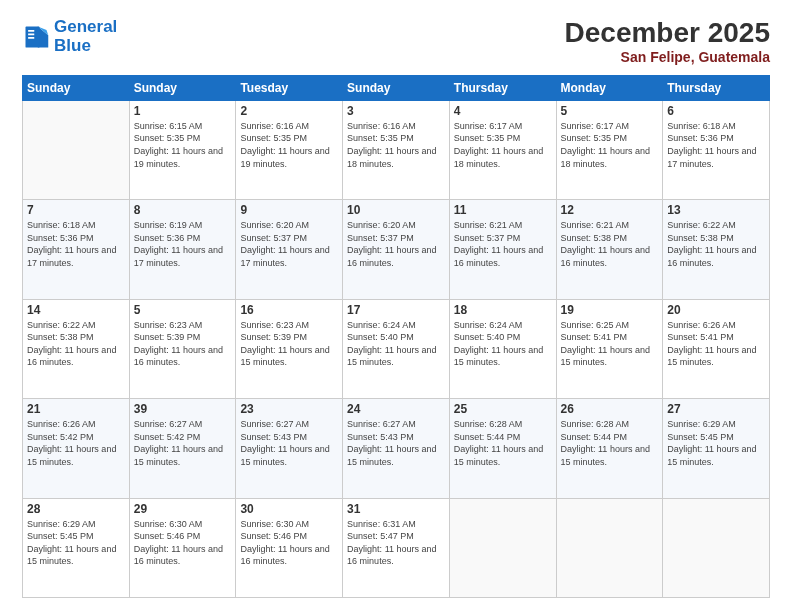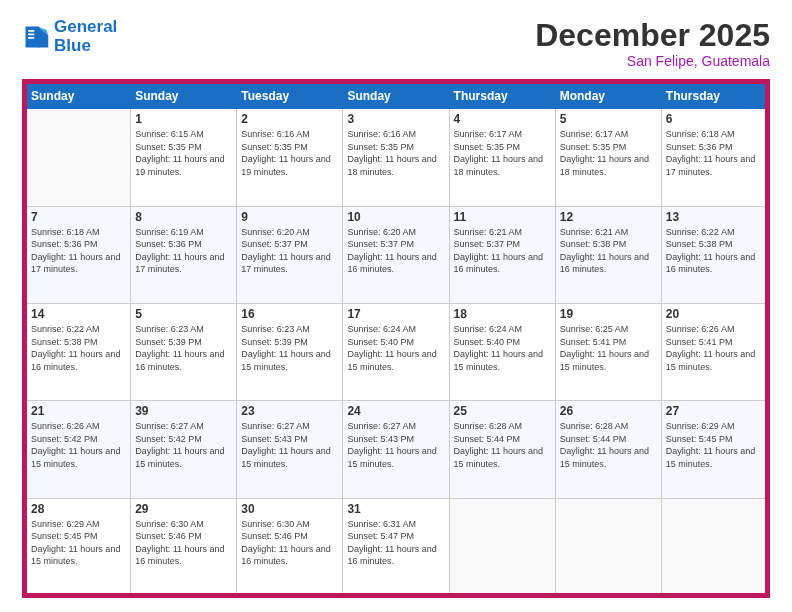--- a/index.html
+++ b/index.html
@@ -38,32 +38,33 @@
       color: #1a6fc4;
     }
     .logo-icon {
       width: 28px;
       height: 28px;
     }
     .title-block {
       text-align: right;
     }
     .month-title {
-      font-size: 32px;
+      font-size: 28px;
       font-weight: bold;
       color: #333;
       line-height: 1.1;
     }
     .location {
       font-size: 14px;
-      color: #a21caf;
+      color: #7f1d1d;
+      font-weight: bold;
     }
     .calendar {
       flex: 1;
-      border: 5px solid #be185d;
+      border: 1px solid #be185d;
       border-collapse: collapse;
       width: 100%;
       table-layout: fixed;
     }
     .calendar th {
       background: #1a6fc4;
       color: #fff;
       font-size: 12px;
       font-weight: bold;
       padding: 5px 4px;

